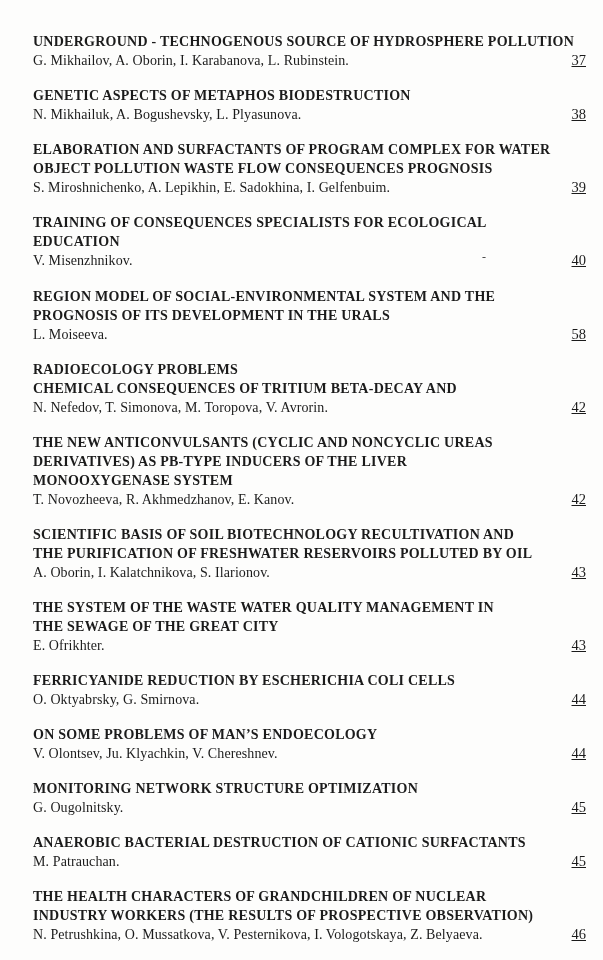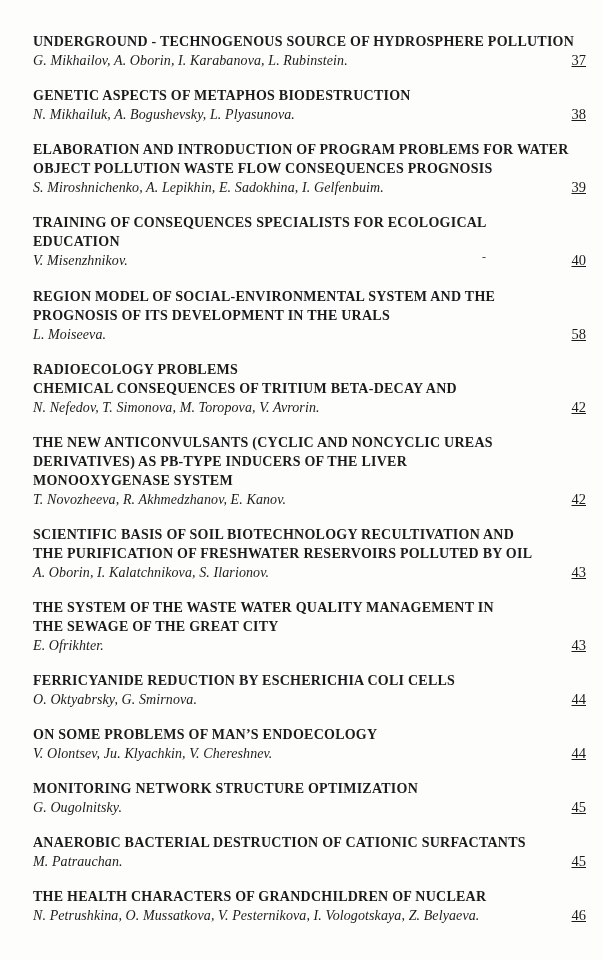--- a/index.html
+++ b/index.html
@@ -37,21 +37,20 @@
   .byline {
     display: flex;
     justify-content: space-between;
     align-items: baseline;
     font-size: 14px;
     line-height: 19px;
   }
   .authors {
     letter-spacing: 0.1px;
     white-space: nowrap;
-    font-style: italic;
   }
   .right-group {
     display: inline-flex;
     align-items: baseline;
   }
   .stray-mark {
     font-size: 12px;
     color: #444;
     margin-right: 80px;
     position: relative;
@@ -91,21 +90,21 @@
       <span class="authors">N. Mikhailuk, A. Bogushevsky, L. Plyasunova.</span>
       <span class="right-group">
 
         <span class="page-num">38</span>
       </span>
     </div>
   </div>
 
   <div class="entry">
     <div class="title">
-          <div class="title-line">ELABORATION AND INTRODUCTION OF PROGRAM PROBLEMS FOR WATER</div>
+          <div class="title-line">ELABORATION AND SURFACTANTS OF PROGRAM COMPLEX FOR WATER</div>
           <div class="title-line">OBJECT POLLUTION WASTE FLOW CONSEQUENCES PROGNOSIS</div>
         </div>
     <div class="byline">
       <span class="authors">S. Miroshnichenko, A. Lepikhin, E. Sadokhina, I. Gelfenbuim.</span>
       <span class="right-group">
 
         <span class="page-num">39</span>
       </span>
     </div>
   </div>
@@ -243,20 +242,21 @@
       <span class="right-group">
 
         <span class="page-num">45</span>
       </span>
     </div>
   </div>
 
   <div class="entry">
     <div class="title">
           <div class="title-line">THE HEALTH CHARACTERS OF GRANDCHILDREN OF NUCLEAR</div>
+          <div class="title-line">INDUSTRY WORKERS (THE RESULTS OF PROSPECTIVE OBSERVATION)</div>
         </div>
     <div class="byline">
       <span class="authors">N. Petrushkina, O. Mussatkova, V. Pesternikova, I. Vologotskaya, Z. Belyaeva.</span>
       <span class="right-group">
 
         <span class="page-num">46</span>
       </span>
     </div>
   </div>
 </div>

